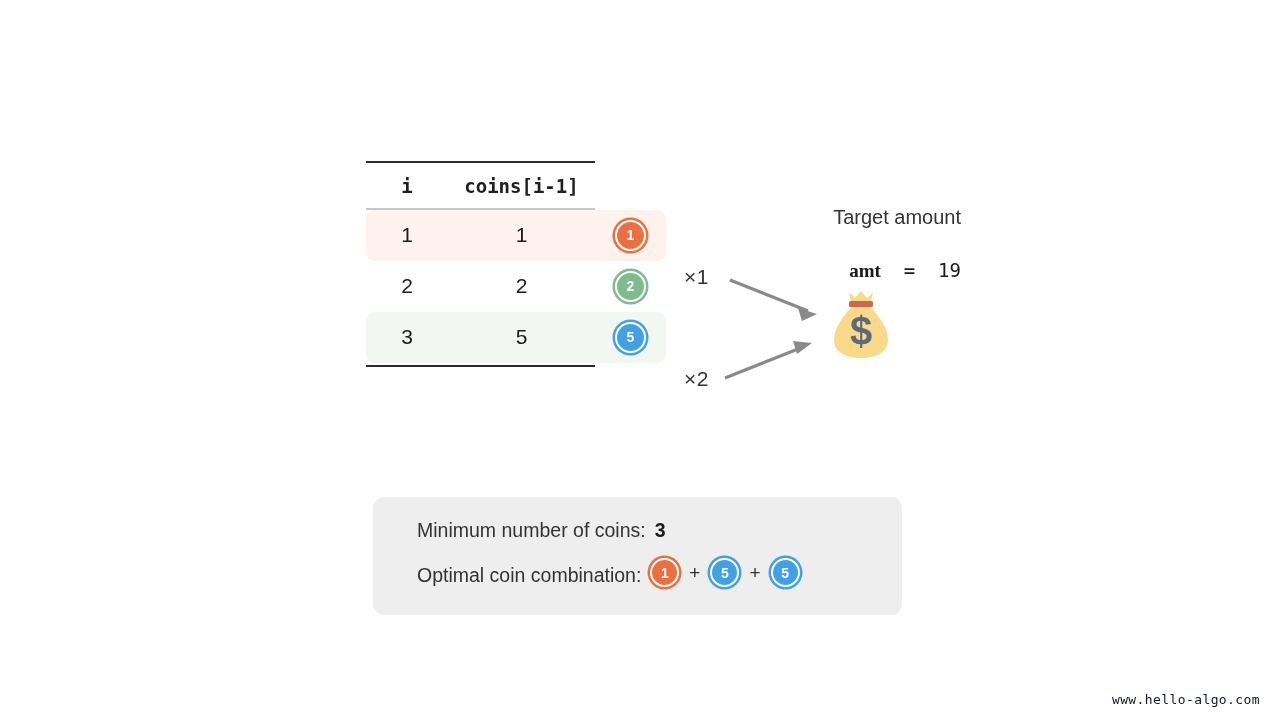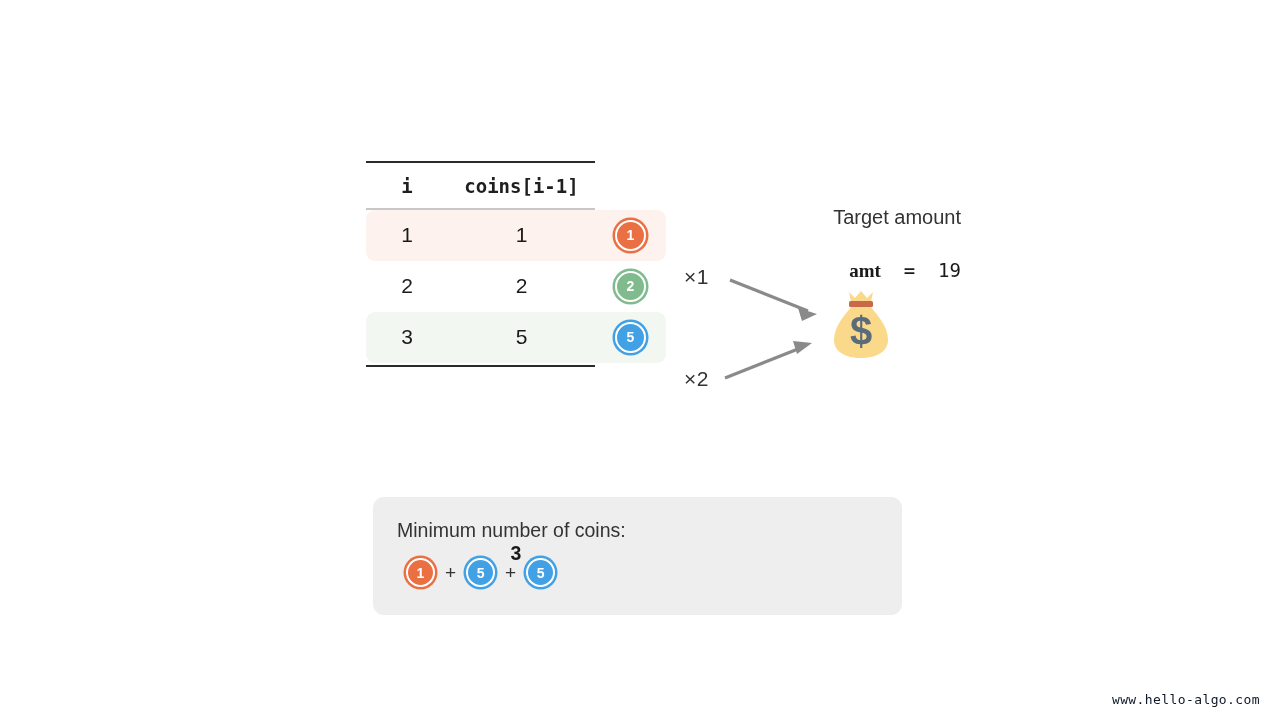--- a/index.html
+++ b/index.html
@@ -186,23 +186,22 @@
     left: 373px;
     top: 497px;
     width: 529px;
     height: 118px;
     background: #eeeeee;
     border-radius: 11px;
   }
   .result-line {
     position: absolute;
     display: flex;
-    align-items: center;
-    left: 24px;
-    flex-direction: column;
+    align-items: flex-end;
+    left: 44px;
   }
   #result-line-1 { top: 22px; }
   #result-line-2 { top: 61px; }
 
   .result-label {
     font-size: 19.5px;
     color: #333333;
   }
   .result-value-bold {
     font-size: 19.5px;
@@ -307,20 +306,21 @@
 </svg>
 
 <div id="result-panel">
 
   <div class="result-line" id="result-line-1">
     <span class="result-label">Minimum number of coins:</span>
     <span class="result-value-bold">3</span>
   </div>
 
   <div class="result-line" id="result-line-2">
+    <span class="result-label">Optimal coin combination:</span>
     <span class="combo">
       <span class="coin sz-result c-orange">
         <span>1</span>
       </span>
       <span class="plus">+</span>
       <span class="coin sz-result c-blue">
         <span>5</span>
       </span>
       <span class="plus">+</span>
       <span class="coin sz-result c-blue">

